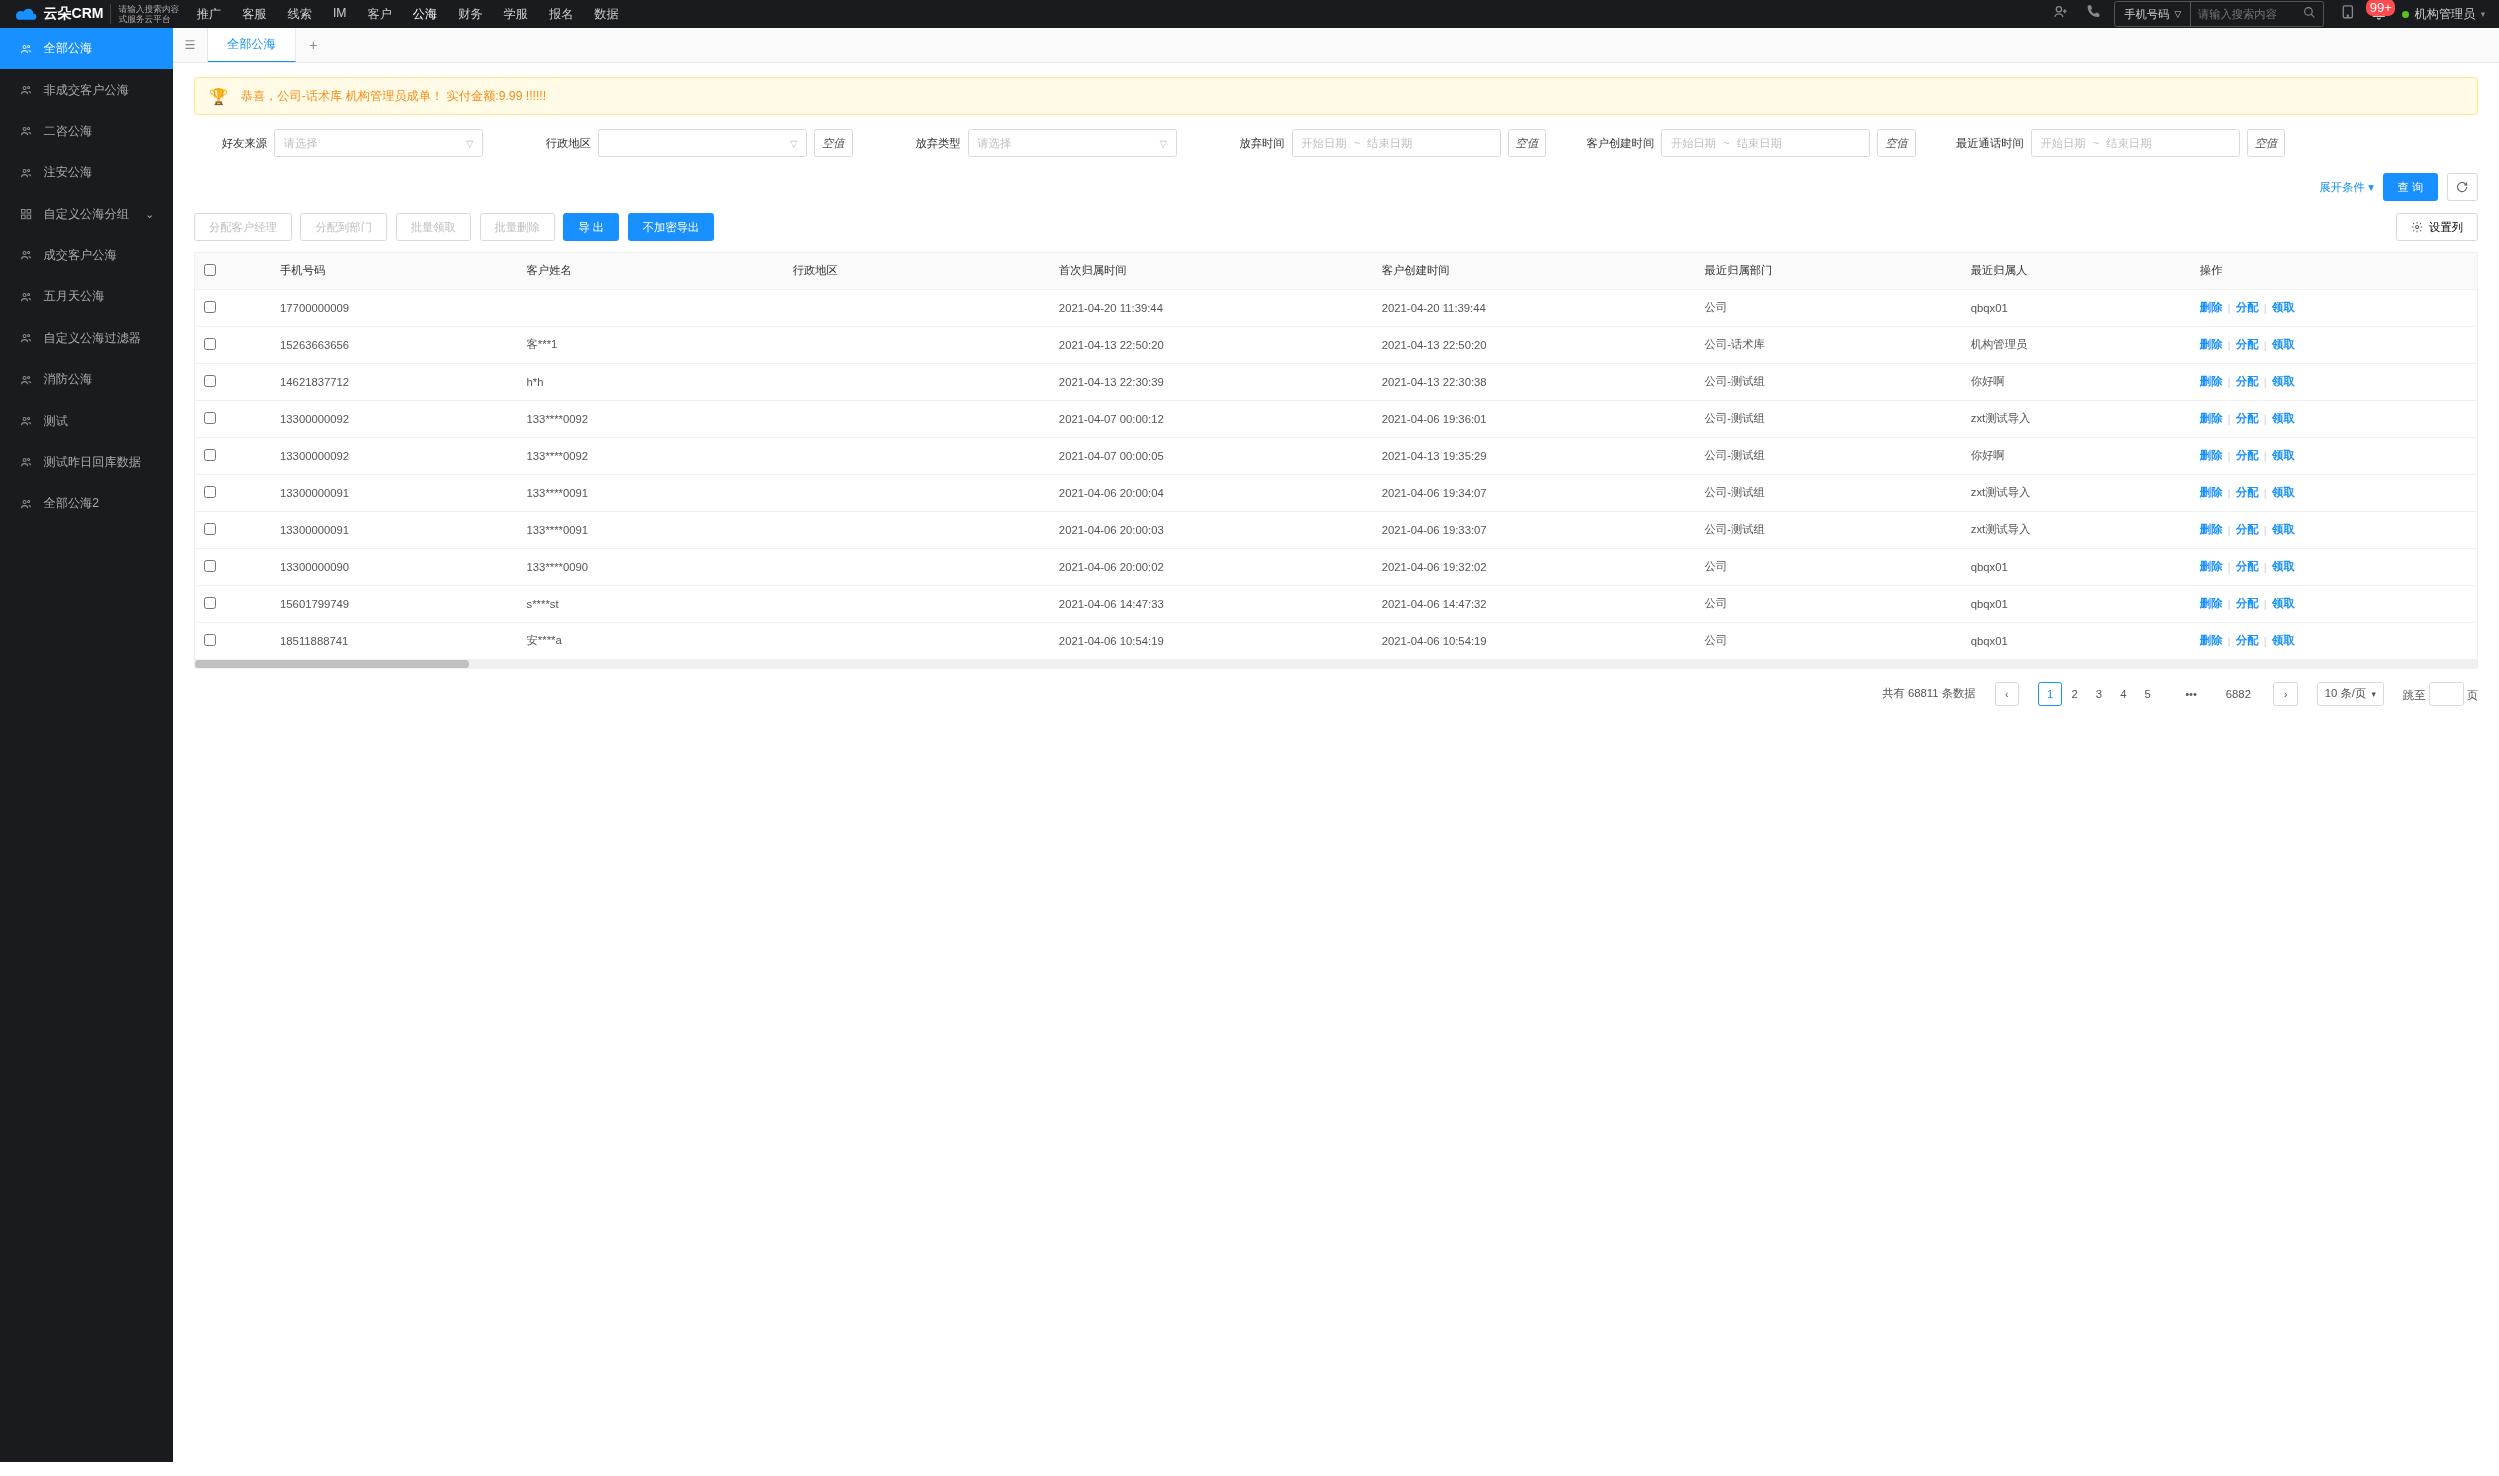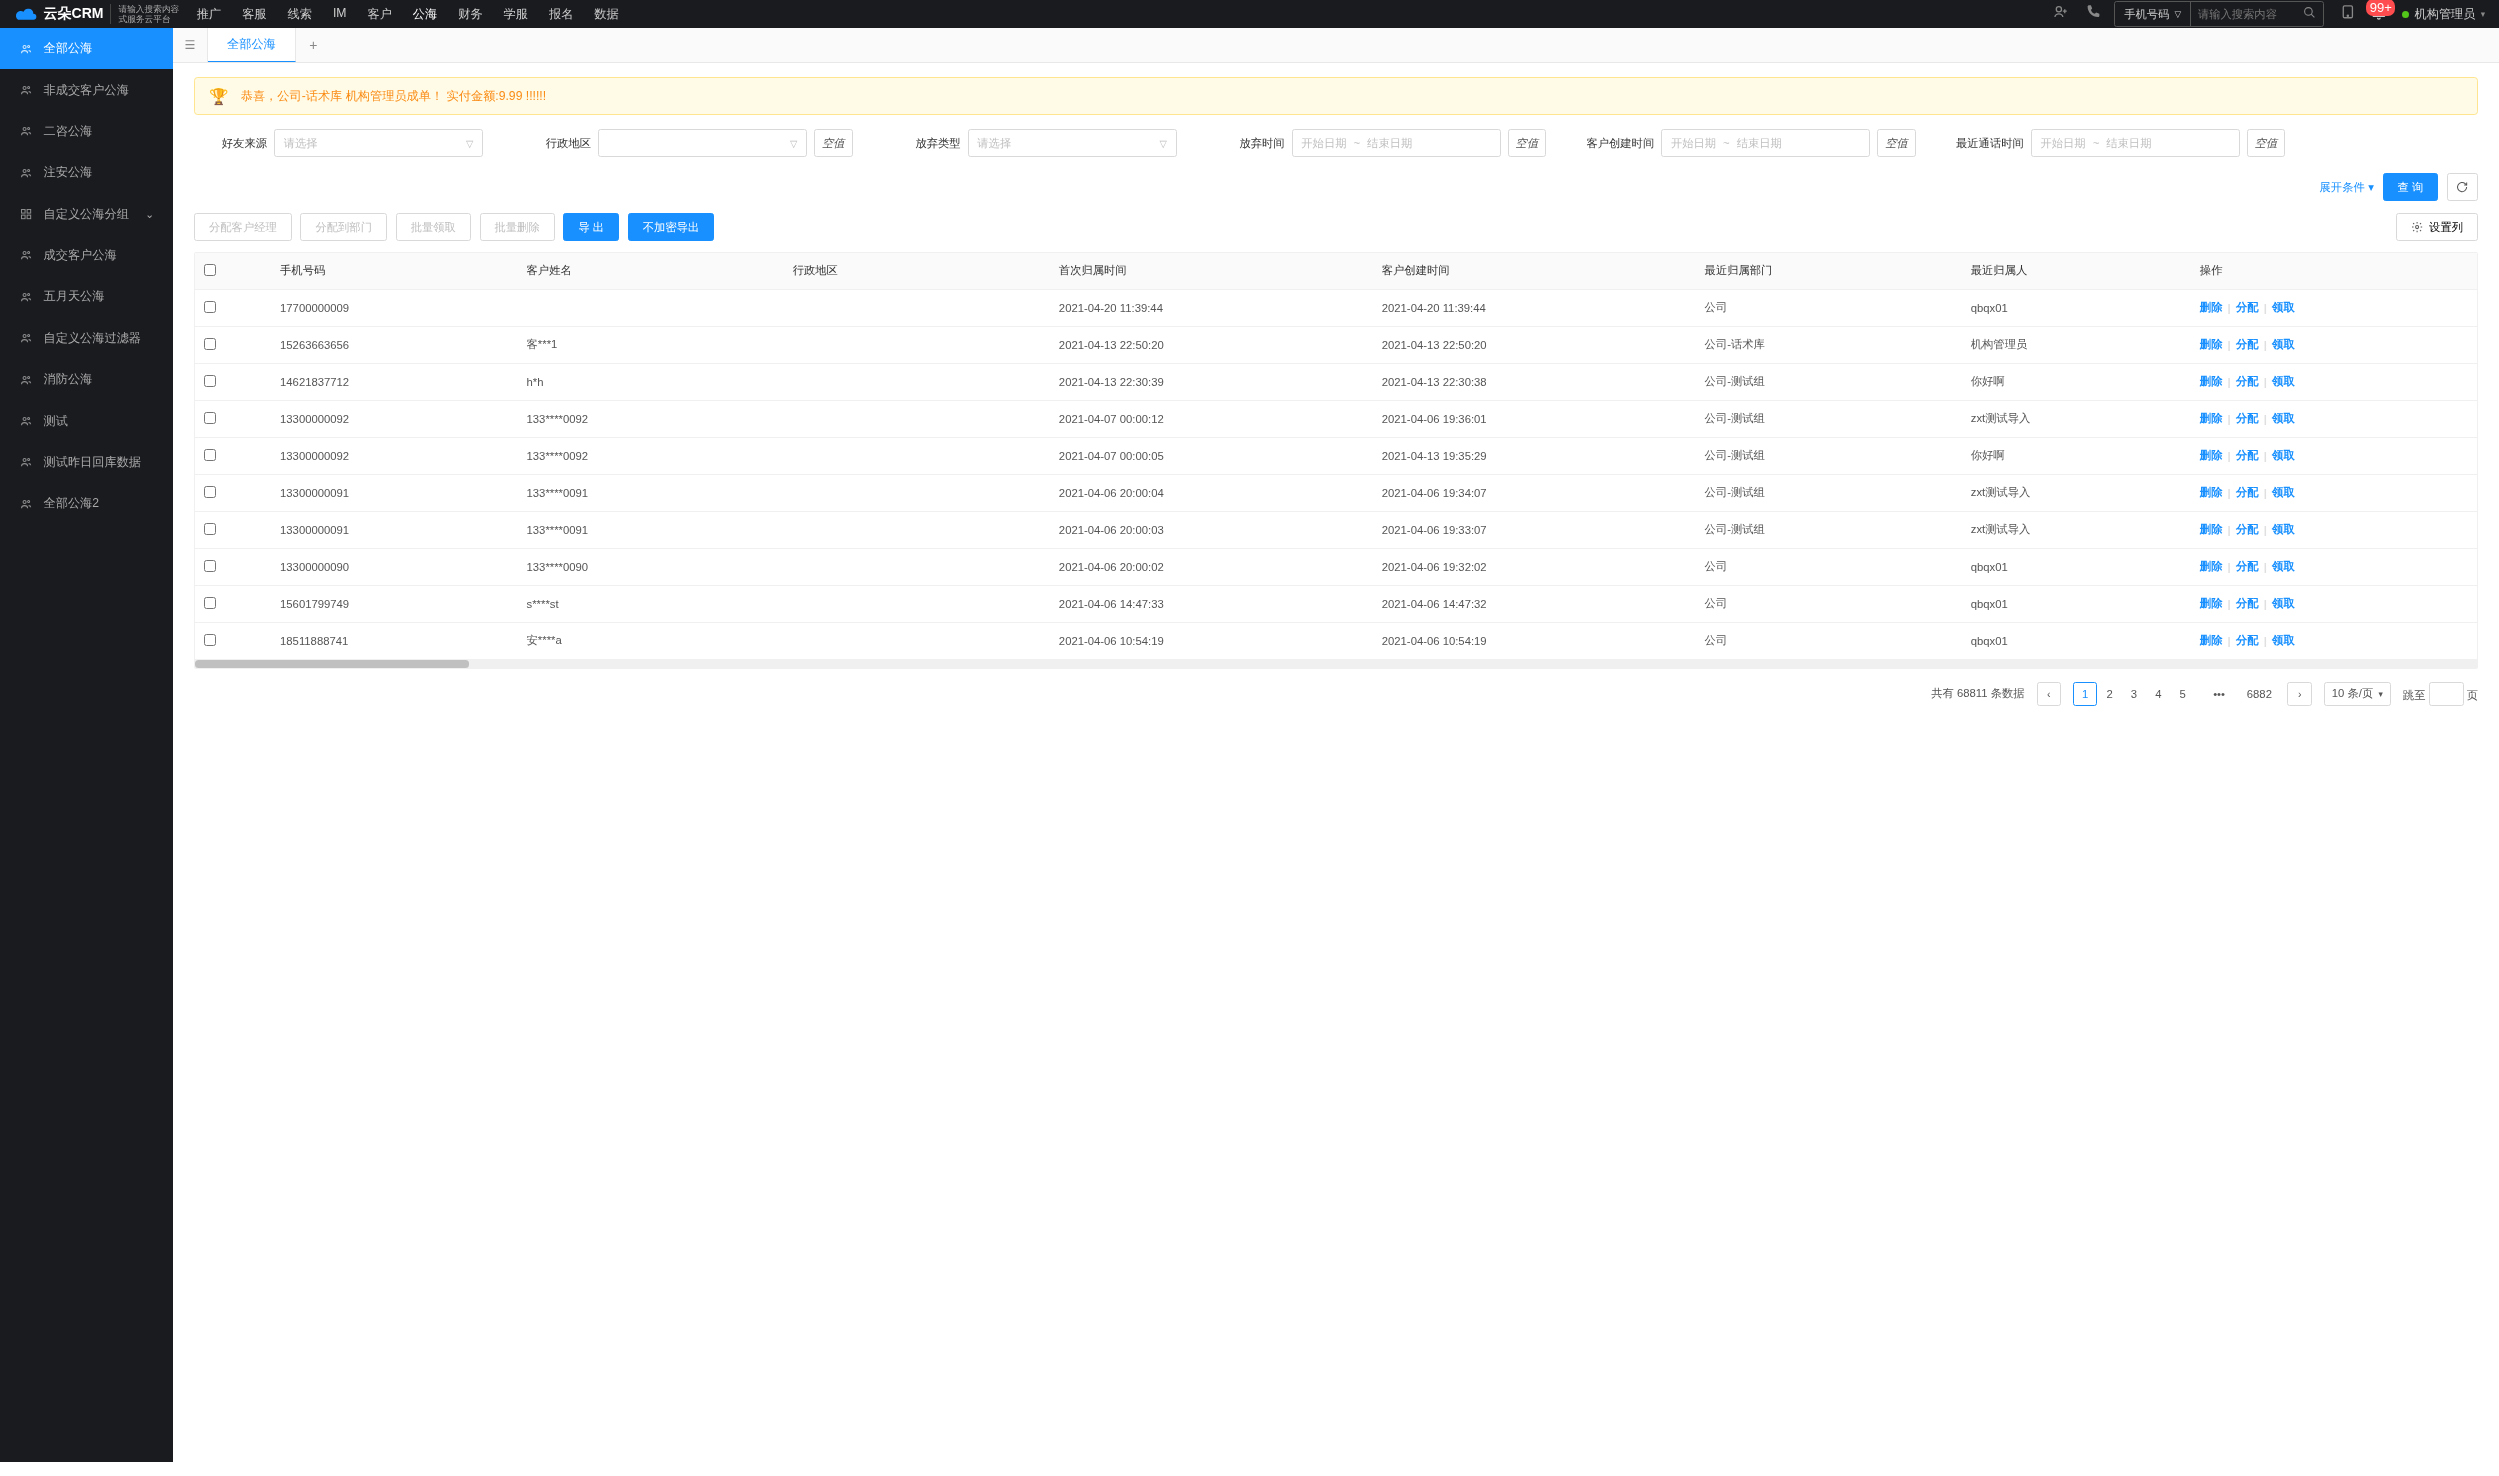--- a/index.html
+++ b/index.html
@@ -77,21 +77,21 @@
 .chk { width: 35px; text-align: center; }
 .op-col { width: 131px; }
 .op-cell { display: flex; gap: 5.2px; align-items: center; }
 .op-link { color: #1890ff; cursor: pointer; font-size: 11.3px; }
 .op-sep { color: #e0e0e0; }
 .fixed-right { position: sticky; right: 0; background: #fff; box-shadow: -1.7px 0 3.5px rgba(0,0,0,0.06); font-weight: bold; }
 .table th.fixed-right { background: #fafafa; }
 .hscroll { height: 8.7px; background: #f0f0f0; position: relative; }
 .hscroll-thumb { position: absolute; left: 0; top: 0; height: 100%; width: 12%; background: #c0c0c0; border-radius: 3.5px; }
 
-.pagination { display: flex; justify-content: flex-end; align-items: center; gap: 12px; padding: 12.2px 0 3.5px; font-size: 11.3px; color: #555; }
+.pagination { display: flex; justify-content: flex-end; align-items: center; gap: 19px; padding: 12.2px 0 3.5px; font-size: 11.3px; color: #555; }
 .pg-btn { width: 24.4px; height: 24.4px; border: 0.9px solid #d9d9d9; border-radius: 2.6px; display: inline-flex; align-items: center; justify-content: center; cursor: pointer; font-size: 10.5px; color: #555; }
 .pg-num { min-width: 24.4px; height: 24.4px; display: inline-flex; align-items: center; justify-content: center; cursor: pointer; padding: 0 3.5px; }
 .pg-num.active { border: 0.9px solid #1890ff; color: #1890ff; border-radius: 2.6px; }
 .pg-select { border: 0.9px solid #d9d9d9; border-radius: 2.6px; height: 24.4px; padding: 0 7px; display: inline-flex; align-items: center; gap: 5.2px; cursor: pointer; }
 .pg-jump input { width: 35px; height: 24.4px; border: 0.9px solid #d9d9d9; border-radius: 2.6px; text-align: center; }
 input[type=checkbox] { width: 12.2px; height: 12.2px; cursor: pointer; }
 </style>
 </head>
 <body>
 

